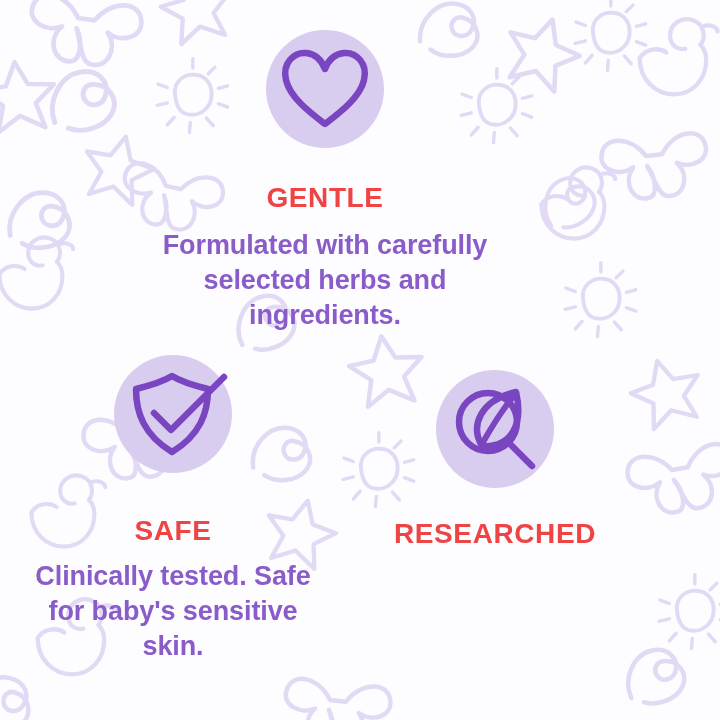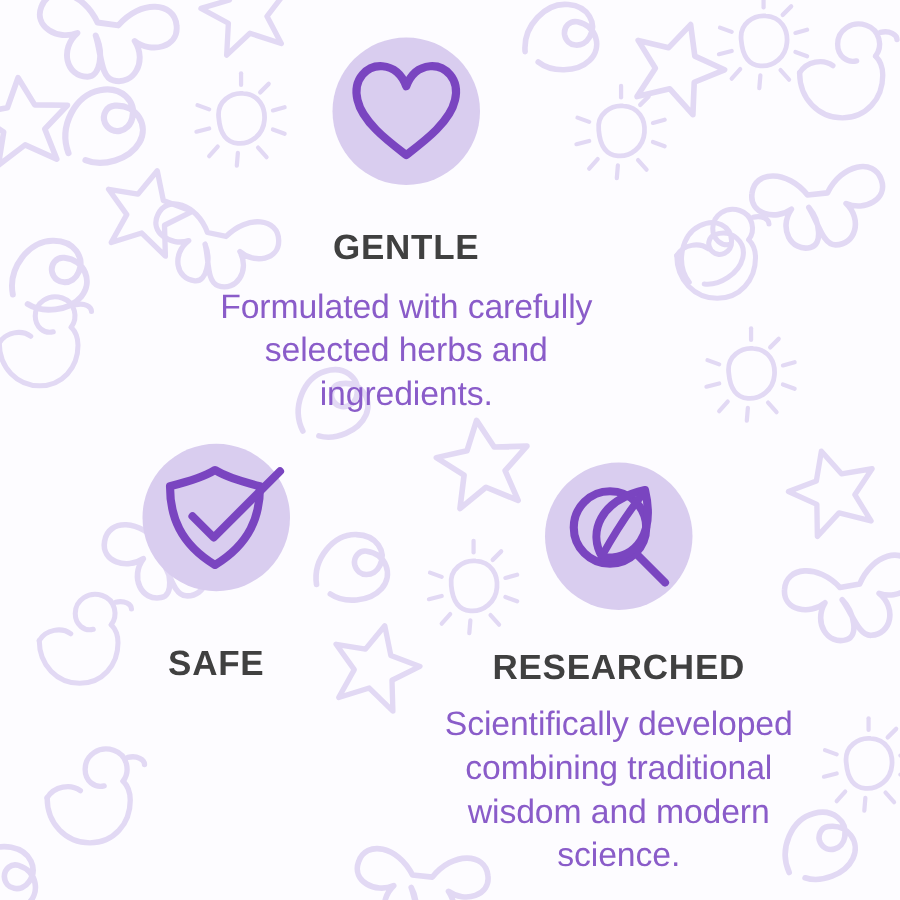--- a/index.html
+++ b/index.html
@@ -51,32 +51,32 @@
     position:relative;
     overflow:visible;
     flex:none;
   }
   .icon-badge svg { display:block; overflow:visible; }
 
   .feature-title {
     font-weight:bold;
     font-size:28px;
     letter-spacing:0.6px;
-    color:#404040;
+    color:#ef4444;
     line-height:1;
   }
   #feature-gentle     .feature-title { margin-top:36px; }
   #feature-safe       .feature-title { margin-top:44px; }
   #feature-researched .feature-title { margin-top:32px; }
 
   .feature-desc {
     font-size:27px;
     line-height:1.30;
     color:#8a5cc9;
-    font-weight:400;
+    font-weight:700;
     letter-spacing:-0.1px;
   }
   #feature-gentle     .feature-desc { margin-top:16px; width:340px; }
   #feature-safe       .feature-desc { margin-top:14px; width:280px; }
   #feature-researched .feature-desc { margin-top:14px; width:330px; }
 </style>
 </head>
 <body>
 
 <div id="stage">
@@ -186,33 +186,33 @@
     <div class="icon-badge">
       <svg width="118" height="118" viewBox="0 0 118 118" xmlns="http://www.w3.org/2000/svg">
         <path d="M22,34 C38,30 50,26 58,21
                  C66,26 78,30 94,34
                  C94,58 86,80 58,97
                  C30,80 22,58 22,34 Z" fill="none" stroke="#7a45c0" stroke-width="6.5" stroke-linejoin="round" stroke-linecap="round"></path>
         <path d="M40,58 L57,75 L110,22" fill="none" stroke="#7a45c0" stroke-width="6.5" stroke-linejoin="round" stroke-linecap="round"></path>
       </svg>
     </div>
     <div class="feature-title">SAFE</div>
+    <div class="feature-desc">Clinically tested. Safe for baby's sensitive skin.</div>
   </div>
 
   <div class="feature" id="feature-researched">
     <div class="icon-badge">
       <svg width="118" height="118" viewBox="0 0 118 118" xmlns="http://www.w3.org/2000/svg">
 
         <circle cx="52" cy="52" r="29" fill="none" stroke="#7a45c0" stroke-width="6.5"></circle>
 
         <line x1="73" y1="73" x2="96" y2="96" stroke="#7a45c0" stroke-width="6.5" stroke-linecap="round"></line>
 
         <path d="M46,76 C34,56 44,30 80,22
                  C88,56 74,78 46,76 Z" fill="none" stroke="#7a45c0" stroke-width="6.5" stroke-linejoin="round" stroke-linecap="round"></path>
 
         <path d="M46,74 C56,56 66,40 80,23" fill="none" stroke="#7a45c0" stroke-width="6" stroke-linecap="round"></path>
       </svg>
     </div>
     <div class="feature-title">RESEARCHED</div>
-    <div class="feature-desc">Scientifically developed combining traditional wisdom and modern science.</div>
   </div>
 
 </div>
 
 </body></html>

